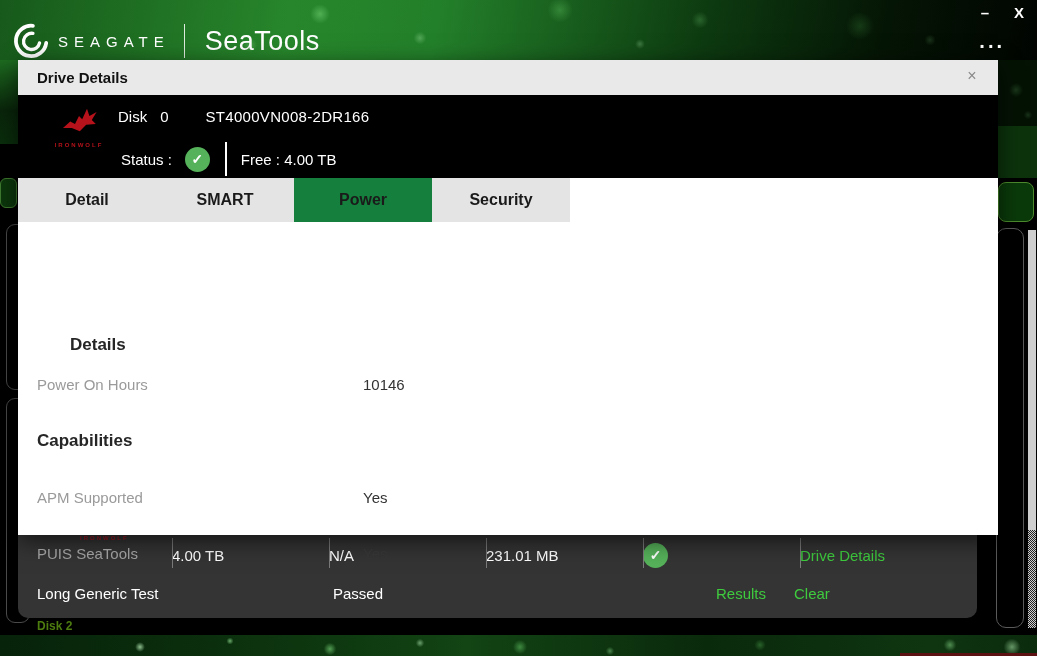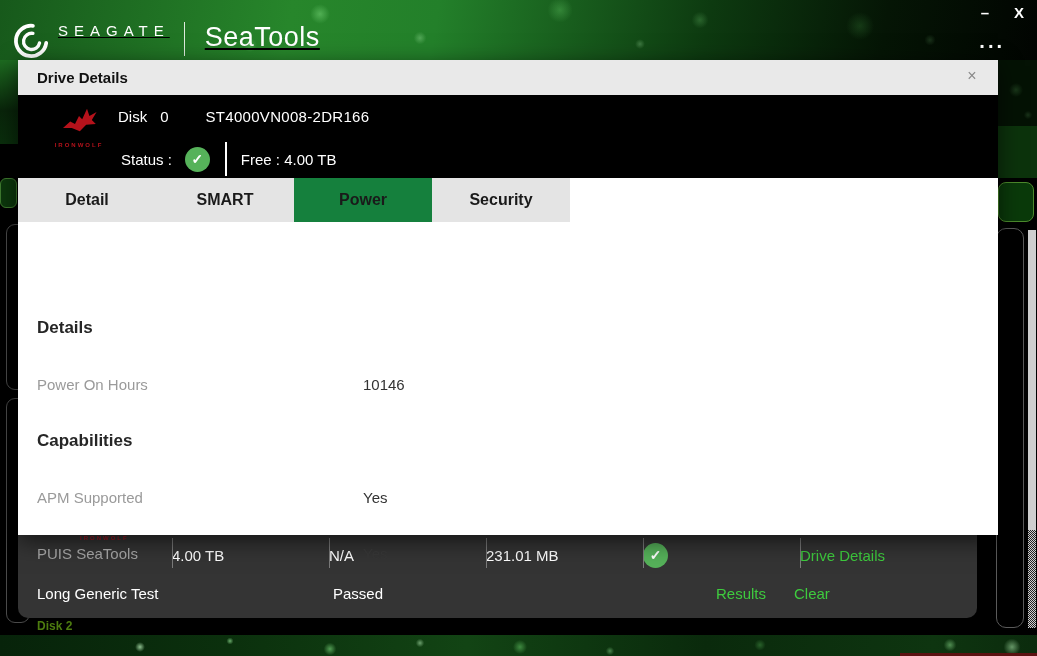--- a/index.html
+++ b/index.html
@@ -13,21 +13,21 @@
       radial-gradient(circle 14px at 320px 14px, rgba(160,255,160,.35), transparent 70%),
       radial-gradient(circle 9px at 420px 38px, rgba(190,255,190,.30), transparent 70%),
       radial-gradient(circle 18px at 560px 10px, rgba(120,230,120,.28), transparent 70%),
       radial-gradient(circle 7px at 640px 44px, rgba(190,255,190,.25), transparent 70%),
       radial-gradient(circle 12px at 700px 20px, rgba(140,240,140,.22), transparent 70%),
       radial-gradient(circle 20px at 860px 26px, rgba(90,200,90,.18), transparent 70%),
       radial-gradient(circle 8px at 930px 40px, rgba(150,240,150,.15), transparent 70%),
       radial-gradient(circle 10px at 250px 45px, rgba(170,255,170,.25), transparent 70%),
       linear-gradient(100deg, #17591b 0%, #27862b 28%, #23802a 42%, #0d3a10 68%, #051505 85%, #010401 100%);
   }
-  .brand-wrap { position:absolute; left:12px; top:22px; display:flex; align-items:flex-start;text-decoration:underline; }
+  .brand-wrap { position:absolute; left:12px; top:22px; display:flex; align-items:center; }
   .seagate-logo { width:38px; height:38px; }
   .brand-name { color:#fff; font-size:15px; letter-spacing:6px; margin-left:8px; font-weight:400; }
   .brand-divider { width:1px; height:34px; background:rgba(255,255,255,.85); margin:0 20px 0 14px; }
   .app-title { color:#fff; font-size:27px; font-weight:500; letter-spacing:0.5px; }
 
   .win-controls { position:absolute; right:8px; top:4px; display:flex; gap:14px; }
   .win-btn { color:#fff; font-weight:700; font-size:15px; width:20px; text-align:center; cursor:default; }
   .menu-dots { position:absolute; right:32px; top:36px; color:#fff; font-size:20px; font-weight:700; letter-spacing:3px; line-height:10px; }
 
   
@@ -108,21 +108,21 @@
   .di-vdiv { width:2px; height:34px; background:#fff; margin:0 14px 0 15px; }
   .di-free { font-size:15px; }
 
   .tabs { height:44px; background:#fff; display:flex; }
   .tab { width:138px; height:44px; background:#e4e4e4; display:flex; align-items:center; justify-content:center;
     font-size:16px; font-weight:700; color:#1a1a1a; cursor:pointer; }
   .tab.active { background:#15803d; }
 
   .modal-content { height:313px; background:#fff; position:relative; color:#333; }
   .section-heading { position:absolute; left:19px; font-size:17px; font-weight:700; color:#262626; }
-  .sh-1 { top:258px; } .sh-2 { top:371px; }
+  .sh-1 { top:275px;margin-left:33px; } .sh-2 { top:371px; }
   .kv-label { position:absolute; left:19px; font-size:15px; color:#9a9a9a; }
   .kv-value { position:absolute; left:345px; font-size:15px; color:#333; }
   .kv-r1 { top:316px; } .kv-r2 { top:429px; } .kv-r3 { top:485px; }
   
   .modal-content .abswrap { position:absolute; left:0; top:-162px; width:100%; height:475px; }
 </style>
 </head>
 <body>
 
 <div class="screen">

